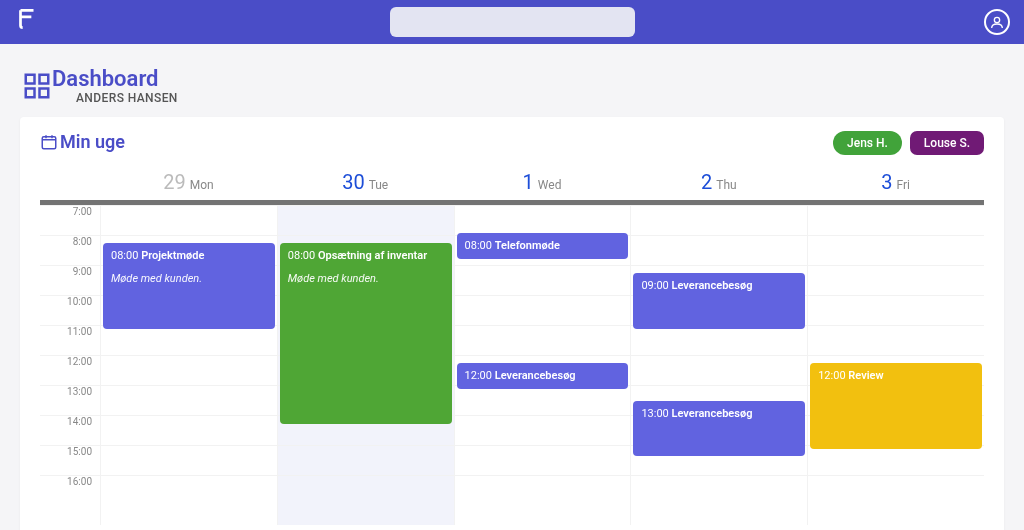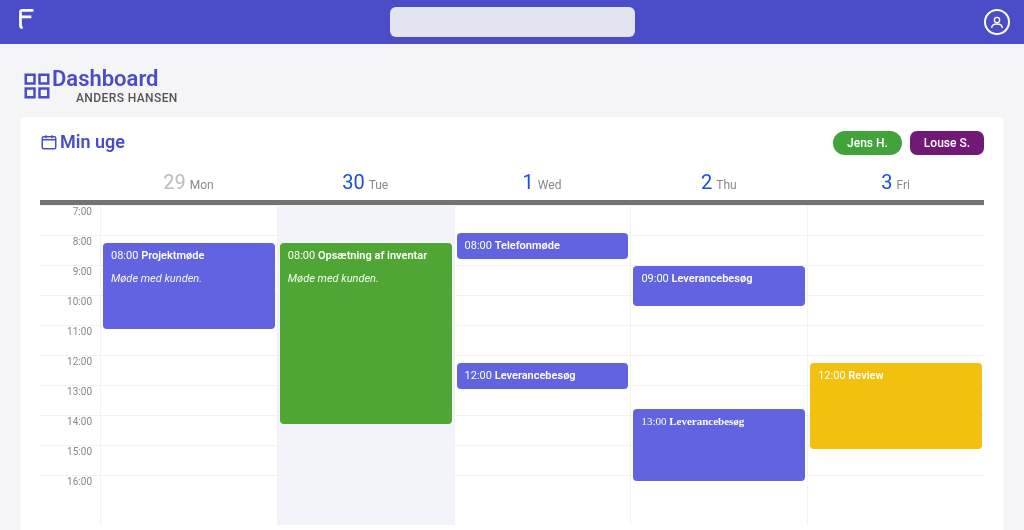--- a/index.html
+++ b/index.html
@@ -169,22 +169,22 @@
             <div class="slot"></div>
             <div class="slot"></div>
             <div class="slot"></div>
             <div class="slot"></div>
             <div class="slot"></div>
             <div class="slot"></div>
             <div class="slot"></div>
             <div class="slot"></div>
             <div class="slot"></div>
             <div class="slot"></div>
-            <div class="event ev-purple" style="top: 61px; height: 40px;"><span class="etime">09:00</span> <span class="etitle">Leverancebesøg</span></div>
-            <div class="event ev-purple" style="top: 204px; height: 72px; font-family: Liberation Serif, serif;"><span class="etime">13:00</span> <span class="etitle">Leverancebesøg</span></div>
+            <div class="event ev-purple" style="top: 68px; height: 56px;"><span class="etime">09:00</span> <span class="etitle">Leverancebesøg</span></div>
+            <div class="event ev-purple" style="top: 196px; height: 55px;"><span class="etime">13:00</span> <span class="etitle">Leverancebesøg</span></div>
           </div>
           <div class="day-body">
             <div class="slot"></div>
             <div class="slot"></div>
             <div class="slot"></div>
             <div class="slot"></div>
             <div class="slot"></div>
             <div class="slot"></div>
             <div class="slot"></div>
             <div class="slot"></div>

